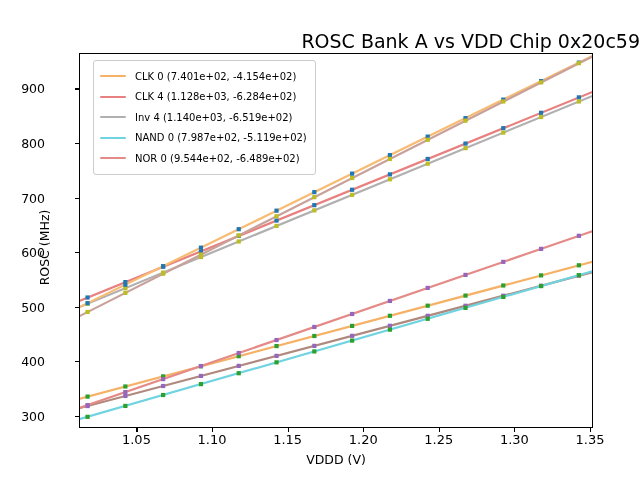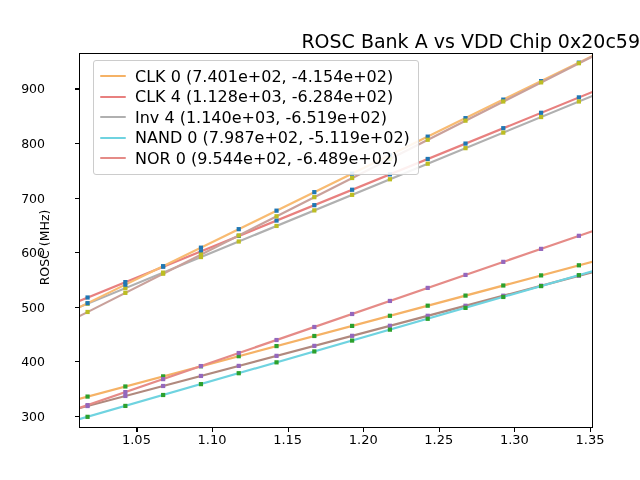--- a/index.html
+++ b/index.html
@@ -38,30 +38,31 @@
           font-size:12.5px;color:#000;transform:rotate(-90deg);}
 
   
   #legend{
     position:absolute;left:93px;top:60px;
     border:1px solid #cccccc;border-radius:3px;background:rgba(255,255,255,0.88);
     padding:5px 8px 5px 6px;box-sizing:border-box;
   }
   .legrow{display:flex;align-items:center;height:20.5px;}
   .legline{width:26px;height:2.1px;margin-right:9px;flex:0 0 26px;border-radius:1px;}
-  .legtxt{font-size:16px;color:#000;white-space:nowrap;}
+  .legtxt{font-size:10px;color:#000;white-space:nowrap;}
 </style>
 </head>
 <body>
 
 <div id="figure">
 
   <div id="title">ROSC Bank A vs VDD Chip 0x20c59</div>
 
   <div id="ylabel">ROSC (MHz)</div>
+  <div id="xlabel">VDDD (V)</div>
 
   <div id="yticks-host">
       <div class="ytick" style="top: 415.991px;">300</div>
       <div class="ytickmark" style="top: 415.991px;"></div>
       <div class="ytick" style="top: 361.406px;">400</div>
       <div class="ytickmark" style="top: 361.406px;"></div>
       <div class="ytick" style="top: 306.821px; margin-left: 8px;">500</div>
       <div class="ytickmark" style="top: 306.821px;"></div>
       <div class="ytick" style="top: 252.236px;">600</div>
       <div class="ytickmark" style="top: 252.236px;"></div>

